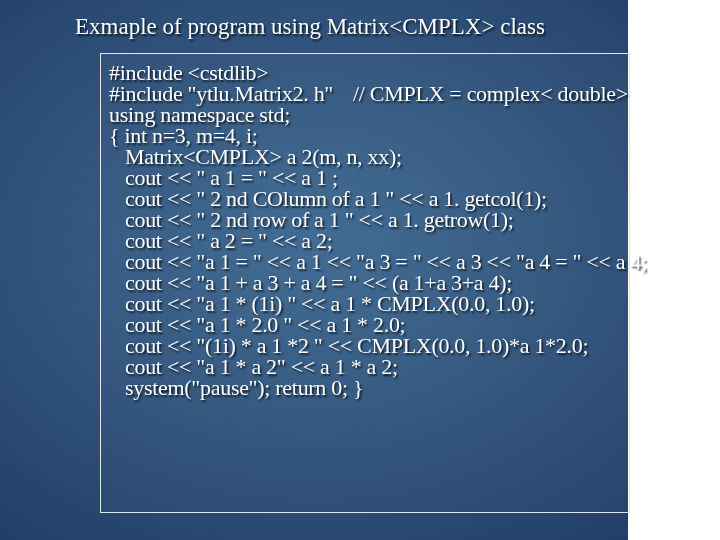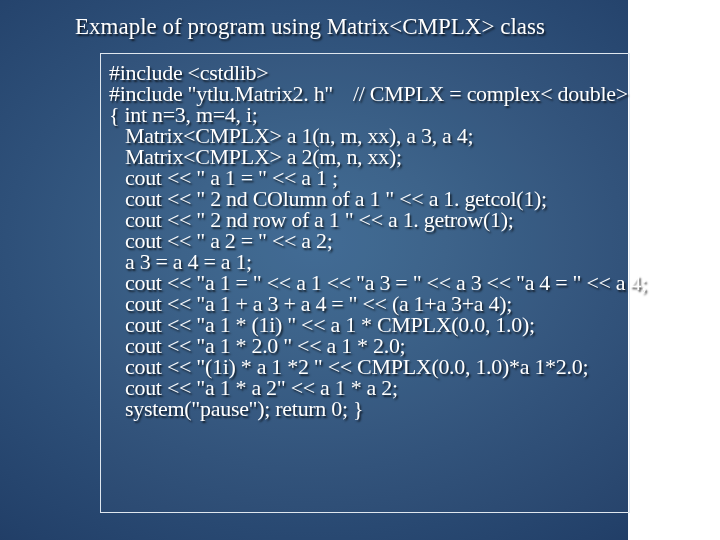--- a/index.html
+++ b/index.html
@@ -60,28 +60,27 @@
 
 <div class="slide">
 
   <div class="title">Exmaple of program using Matrix&lt;CMPLX&gt; class</div>
 
   <div class="codebox">
     <div class="codeline">#include &lt;cstdlib&gt;</div>
     <div class="codeline">
       <span>#include "ytlu.Matrix2. h"</span><span class="comment-gap"></span><span>// CMPLX = complex&lt; double&gt;</span>
     </div>
+    <div class="codeline">using namespace std;</div>
     <div class="codeline">{ int n=3, m=4, i;</div>
-    <div class="codeline indent">Matrix&lt;CMPLX&gt; a 1(n, m, xx), a 3, a 4;</div>
     <div class="codeline indent">Matrix&lt;CMPLX&gt; a 2(m, n, xx);</div>
     <div class="codeline indent">cout &lt;&lt; " a 1 = " &lt;&lt; a 1 ;</div>
     <div class="codeline indent">cout &lt;&lt; " 2 nd COlumn of a 1 " &lt;&lt; a 1. getcol(1);</div>
     <div class="codeline indent">cout &lt;&lt; " 2 nd row of a 1 " &lt;&lt; a 1. getrow(1);</div>
     <div class="codeline indent">cout &lt;&lt; " a 2 = " &lt;&lt; a 2;</div>
-    <div class="codeline indent">a 3 = a 4 = a 1;</div>
     <div class="codeline indent">cout &lt;&lt; "a 1 = " &lt;&lt; a 1 &lt;&lt; "a 3 = " &lt;&lt; a 3 &lt;&lt; "a 4 = " &lt;&lt; a 4;</div>
     <div class="codeline indent">cout &lt;&lt; "a 1 + a 3 + a 4 = " &lt;&lt; (a 1+a 3+a 4);</div>
     <div class="codeline indent">cout &lt;&lt; "a 1 * (1i) " &lt;&lt; a 1 * CMPLX(0.0, 1.0);</div>
     <div class="codeline indent">cout &lt;&lt; "a 1 * 2.0 " &lt;&lt; a 1 * 2.0;</div>
     <div class="codeline indent">cout &lt;&lt; "(1i) * a 1 *2 " &lt;&lt; CMPLX(0.0, 1.0)*a 1*2.0;</div>
     <div class="codeline indent">cout &lt;&lt; "a 1 * a 2" &lt;&lt; a 1 * a 2;</div>
     <div class="codeline indent">system("pause");  return 0; }</div>
   </div>
 
 </div>

